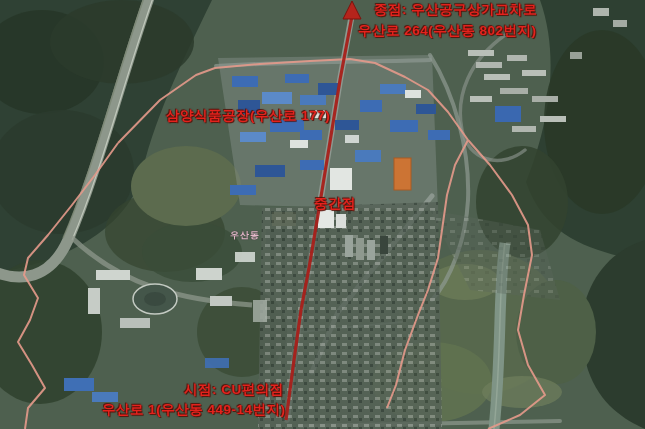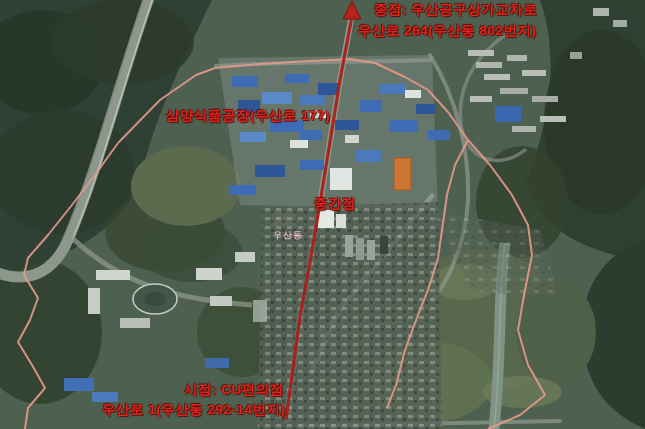--- a/index.html
+++ b/index.html
@@ -174,16 +174,16 @@
     <g>
       <polyline points="352,16 340,80 329,148 318,215 309,268 301,310 294,360 288,405 286,420" fill="none" style="stroke:var(--route_red)" stroke-width="3.2" opacity=".95"></polyline>
       <polygon points="352,1 343,19 361,19" fill="#b5241c" stroke="#7c120c" stroke-width="1"></polygon>
     </g>
   </svg>
 
   <div class="map-label" style="left:374px;top:3px;">종점: 우산공구상가교차로</div>
   <div class="map-label" style="left:358px;top:24px;">우산로 264(우산동 802번지)</div>
   <div class="map-label" style="left:166px;top:109px;">삼양식품공장(우산로 177)</div>
   <div class="map-label" style="left:314px;top:197px;">중간점</div>
-  <div class="map-label small-district" style="left:230px;top:231px;margin-left:43px;">우산동</div>
+  <div class="map-label small-district" style="left:230px;top:231px;">우산동</div>
   <div class="map-label" style="left:184px;top:383px;text-align:center;">시점: CU편의점</div>
-  <div class="map-label" style="left:102px;top:403px;">우산로 1(우산동 292-14번지)</div>
+  <div class="map-label" style="left:102px;top:403px;">우산로 1(우산동 449-14번지)</div>
 </div>
 
 </body></html>

